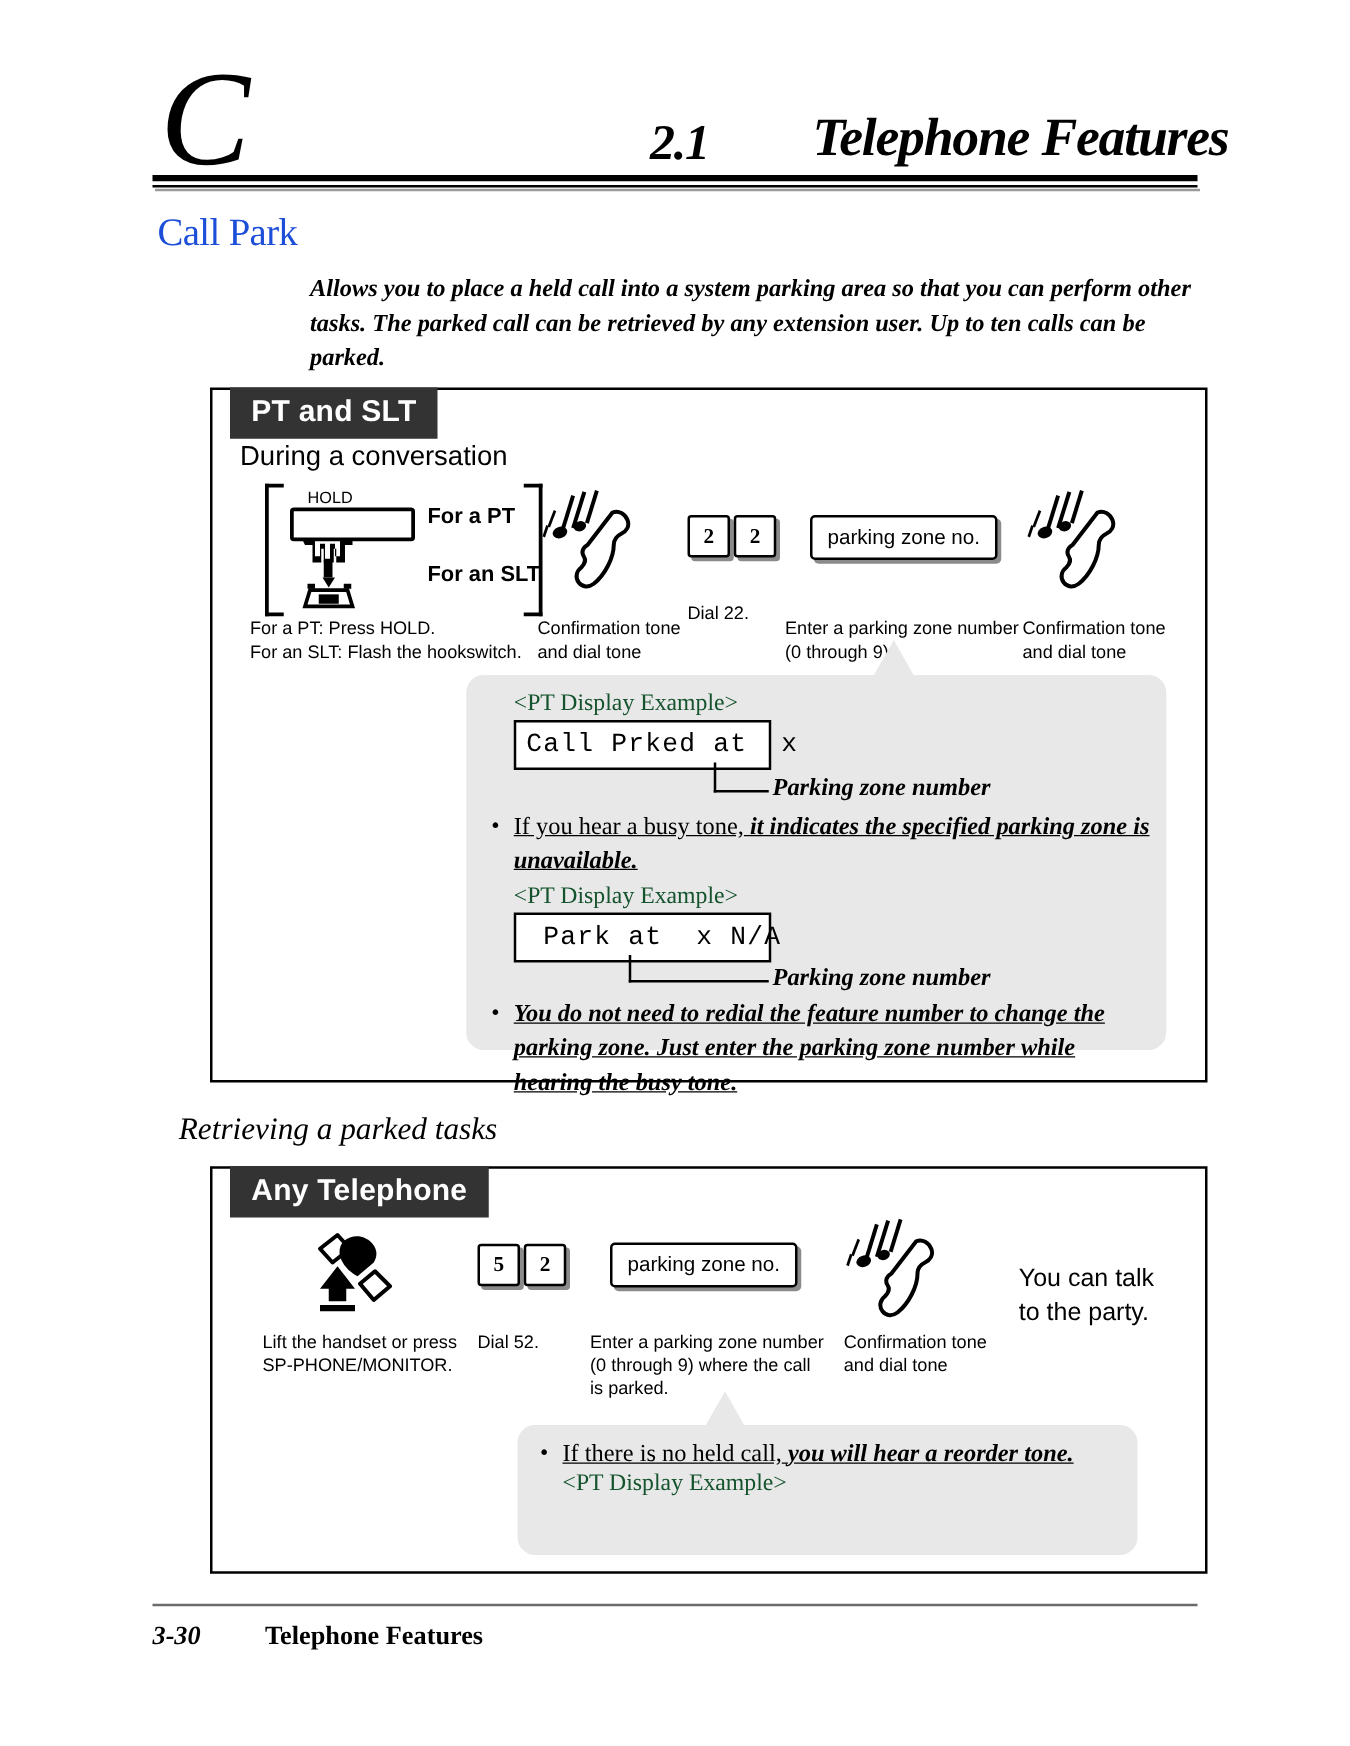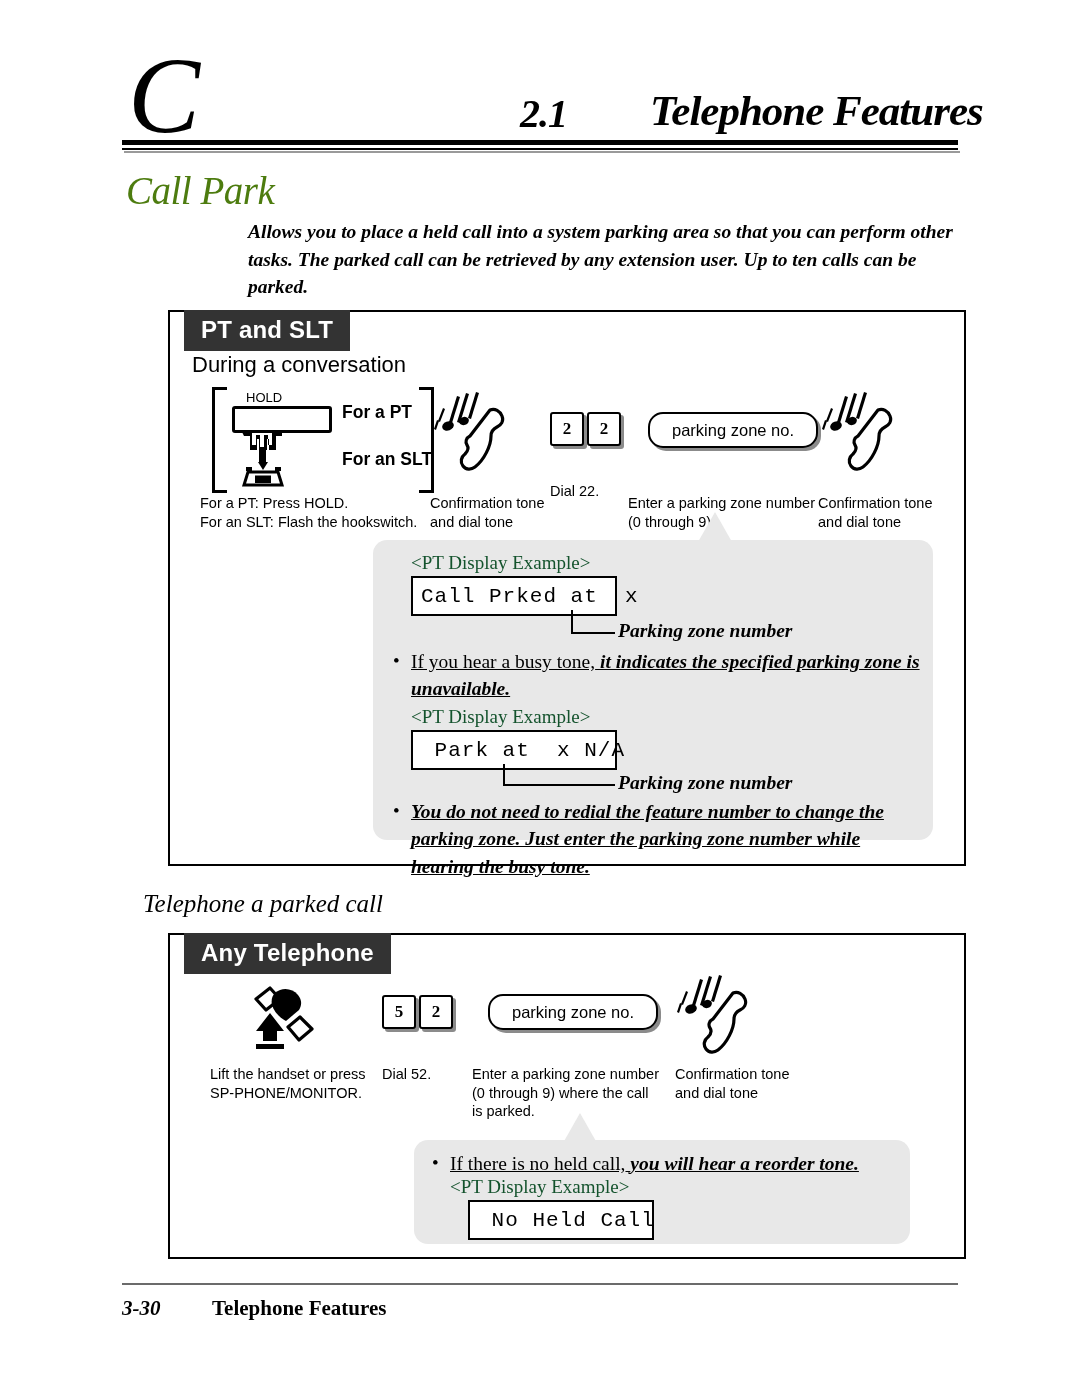--- a/index.html
+++ b/index.html
@@ -27,22 +27,22 @@
     font-family:"Liberation Serif",serif;font-style:italic;font-weight:bold;
     font-size:43px;color:#000;letter-spacing:-1px;
   }
   .rule-thick{position:absolute;left:122px;width:836px;top:140px;height:5px;background:#000;}
   .rule-thin{position:absolute;left:122px;width:836px;top:148px;height:2px;background:#000;}
   .rule-shadow{position:absolute;left:124px;width:836px;top:151px;height:2px;background:#9a9a9a;}
 
   
   .feat-title{
     position:absolute;left:126px;top:168px;
-    font-family:"Liberation Serif",serif;font-style:italic;
-    font-size:39px;color:#4d7c0f;letter-spacing:-0.5px;
+    font-family:"Liberation Serif",serif;
+    font-size:31px;color:#1d4ed8;letter-spacing:-0.5px;
   }
   .feat-desc{
     position:absolute;left:248px;top:218px;width:722px;
     font-family:"Liberation Serif",serif;font-style:italic;font-weight:bold;
     font-size:19.5px;line-height:1.42;color:#000;
   }
 
   
   .proc-box{position:absolute;border:2px solid #000;background:#fff;}
   .proc-tag{
@@ -76,25 +76,25 @@
   
   .key{
     position:absolute;width:30px;height:30px;
     border:2px solid #000;background:#fff;border-radius:3px;
     box-shadow:3px 3px 0 #8b8b8b;
     font-family:"Liberation Serif",serif;font-weight:bold;font-size:17px;
     display:flex;align-items:center;justify-content:center;color:#000;
   }
   .zonebox{
     position:absolute;height:32px;
-    border:2px solid #000;background:#fff;border-radius:15px;
+    border:2px solid #000;background:#fff;border-radius:4px;
     box-shadow:3px 3px 0 #8b8b8b;
     font-family:"Liberation Sans",sans-serif;font-size:16.5px;
     display:flex;align-items:center;justify-content:center;color:#000;
-    padding:0 22px;white-space:nowrap;
+    padding:0 12px;white-space:nowrap;
   }
 
   
   .brk{position:absolute;}
   .brk .bl,.brk .br{position:absolute;top:0;width:12px;height:100%;
      border-top:3px solid #000;border-bottom:3px solid #000;}
   .brk .bl{left:0;border-left:3px solid #000;}
   .brk .br{right:0;border-right:3px solid #000;}
   .holdlabel{
     position:absolute;font-family:"Liberation Sans",sans-serif;
@@ -284,21 +284,21 @@
       </div>
       <div class="pzn" style="left:245px;top:232px;">Parking zone number</div>
 
       <div class="bdot" style="left:20px;top:260px;">•</div>
       <div class="bullet-para" style="left:38px;top:258px;width:512px;">
         <span class="bi">You do not need to redial the feature number to change the parking zone. Just enter the parking zone number while hearing the busy tone.</span>
       </div>
     </div>
   </div>
 
-  <div class="section-label" style="left:143px;top:890px;">Telephone a parked call</div>
+  <div class="section-label" style="left:143px;top:890px;">Retrieving a parked tasks</div>
 
   <div class="proc-box" style="left:168px;top:933px;width:794px;height:322px;">
 
     <div class="proc-tag">Any Telephone</div>
 
     
     <span>
     <svg style="position:absolute;left:72px;top:48px;" width="92" height="74" viewBox="0 0 92 74">
       <g>
         <path d="M14 16 l14 -11 l10 11 l-14 11 z" fill="#fff" stroke="#000" stroke-width="3.2" stroke-linejoin="round"></path>
@@ -335,31 +335,32 @@
         <ellipse cx="32" cy="31" rx="5" ry="4" transform="rotate(-20 32 31)"></ellipse>
         <path d="M11 18 l2 1 l-5 13 l-2 -1 z"></path>
         <path d="M5 30 l2 1 l-3 9 l-2 -1 z"></path>
       </g>
     </svg>
     </span>
     <div class="cap" style="left:505px;top:130px;width:140px;white-space:pre-line;">Confirmation tone
 and dial tone</div>
 
     
+    <div class="talk" style="left:645px;top:75px;width:150px;white-space:pre-line;">You can talk
+to the party.</div>
 
     
     <div class="note-arrow" style="left:393px;top:178px;"></div>
     <div class="note" style="left:244px;top:205px;width:496px;height:104px;">
       <div class="bdot" style="left:18px;top:12px;">•</div>
       <div class="bullet-para" style="left:36px;top:10px;width:450px;">
         <span>If there is no held call,</span>
         <span class="bi">you will hear a reorder tone.</span>
       </div>
       <div class="ptlabel" style="left:36px;top:36px;">&lt;PT Display Example&gt;</div>
-      <div class="lcd" style="left:54px;top:60px;width:166px;height:30px;"> No Held Call</div>
     </div>
   </div>
 
   <div class="foot-rule"></div>
   <div class="foot-num">3-30</div>
   <div class="foot-txt">Telephone Features</div>
 
 </div>
 
 </body></html>

